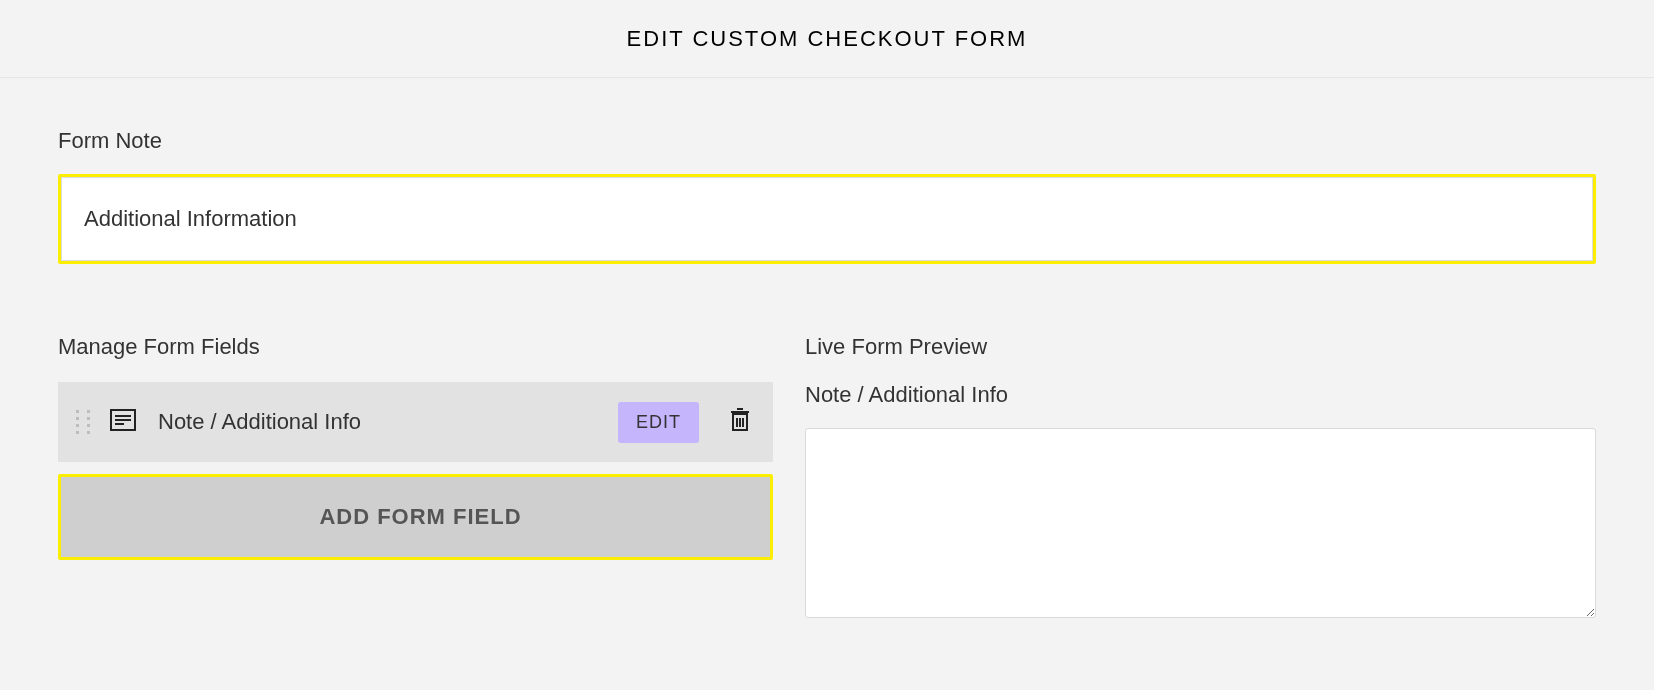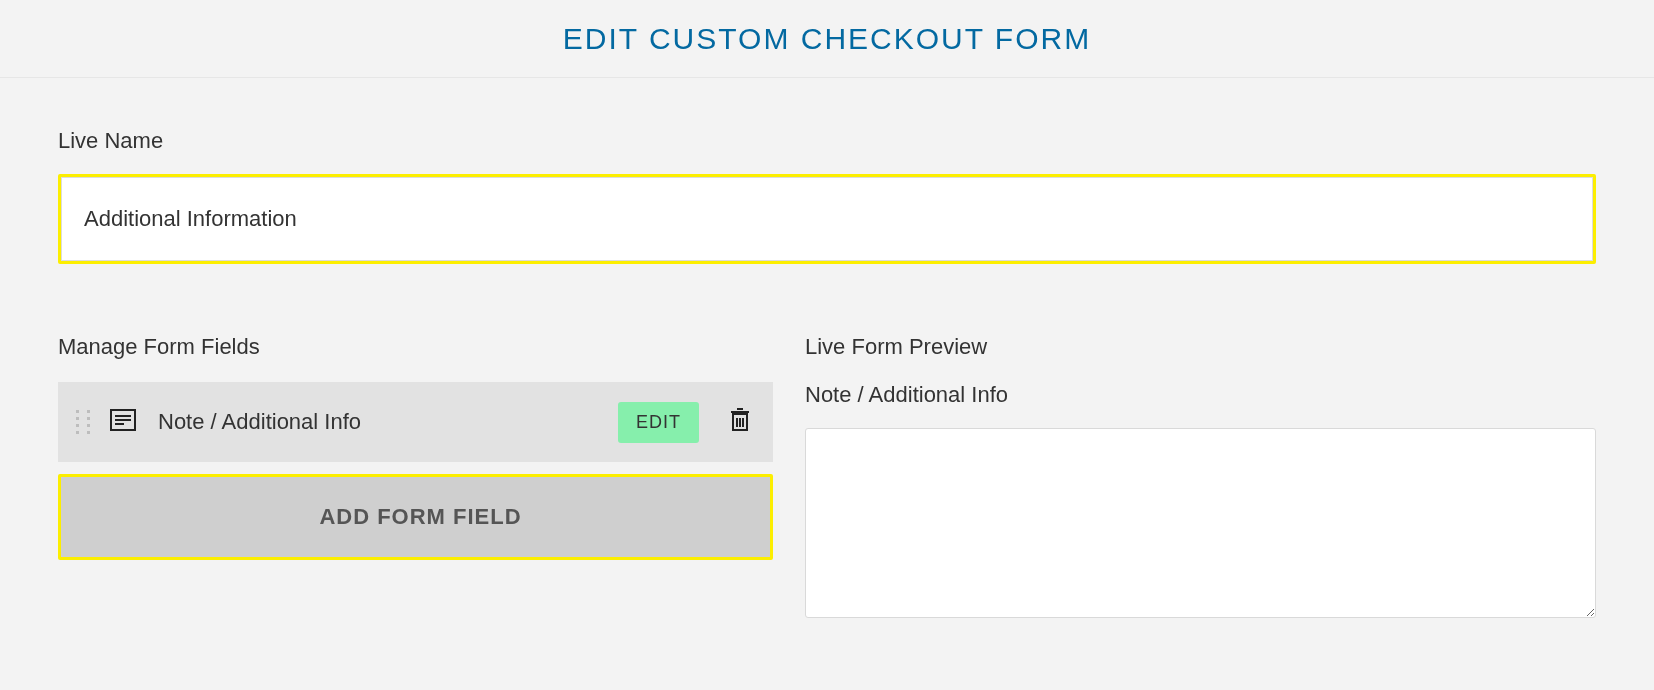--- a/index.html
+++ b/index.html
@@ -12,24 +12,24 @@
     color: #333;
   }
   .header {
     height: 78px;
     display: flex;
     align-items: center;
     justify-content: center;
     border-bottom: 1px solid #e6e6e6;
   }
   .header h1 {
-    font-size: 30px;
+    font-size: 22px;
     font-weight: 500;
     letter-spacing: 2px;
-    color: #0369a1;
+    color: #000000;
     margin: 12px;
   }
   .content {
     padding: 50px 58px 0 58px;
   }
   .label {
     font-size: 22px;
     color: #333;
     font-weight: 500;
     margin-bottom: 20px;
@@ -82,21 +82,21 @@
   }
   .field-icon {
     margin-right: 22px;
   }
   .field-label {
     font-size: 22px;
     flex: 1;
     color: #333;
   }
   .edit-btn {
-    background: #86efac;
+    background: #c4b5fd;
     border-radius: 3px;
     padding: 10px 18px;
     font-size: 18px;
     letter-spacing: 1px;
     font-weight: 500;
     color: #333;
     margin-right: 30px;
     border: none;
     cursor: pointer;
   }
@@ -138,21 +138,21 @@
 </style>
 </head>
 <body>
 
 <div class="header">
   <h1>EDIT CUSTOM CHECKOUT FORM</h1>
 </div>
 
 <div class="content">
 
-  <label class="label">Live Name</label>
+  <label class="label">Form Note</label>
   <div class="highlight-wrap">
     <input class="form-name-input" type="text" value="Additional Information" style="">
   </div>
 
   <div class="columns">
 
     <div class="col-left">
       <div class="label">Manage Form Fields</div>
 
       <div class="field-row">

